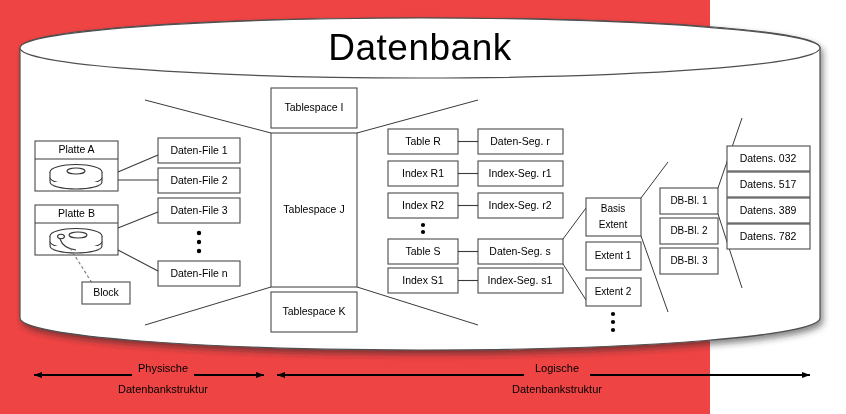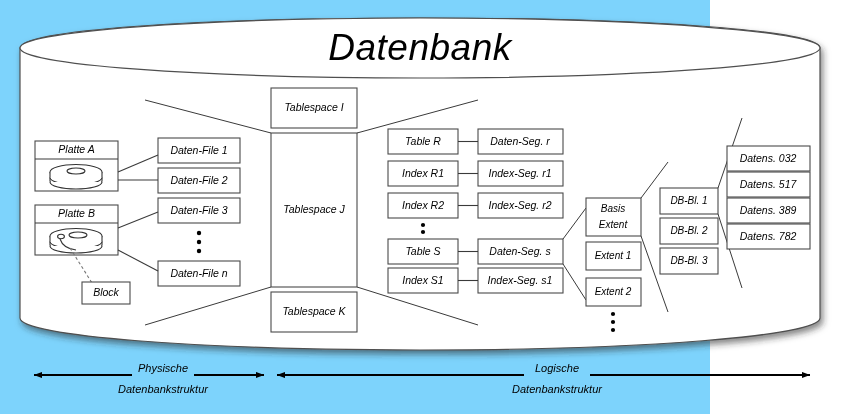--- a/index.html
+++ b/index.html
@@ -1,18 +1,18 @@
 <!DOCTYPE html>
 <html><head>
 <meta charset="utf-8">
 <style>
   html,body{margin:0;padding:0;background:#ffffff;}
   body{width:846px;height:414px;overflow:hidden;
        font-family:"Liberation Sans","DejaVu Sans",sans-serif;}
-  #stage{position:relative;width:710px;height:414px;background:#7dd3fc;font-style:italic;}
+  #stage{position:relative;width:710px;height:414px;background:#ef4444;}
   svg#canvas{position:absolute;left:0;top:0;width:846px;height:414px;}
   .bx{fill:#ffffff;stroke:#4a4a4a;stroke-width:1.1;}
   .cyl{fill:#ffffff;stroke:#4f4f4f;stroke-width:1.2;}
   .lnk{stroke:#3a3a3a;stroke-width:1.1;fill:none;}
   .fan{stroke:#3a3a3a;stroke-width:1.0;fill:none;}
   .dash{stroke:#777;stroke-width:1.1;fill:none;stroke-dasharray:3 2.4;}
   .disk{fill:#ffffff;stroke:#333;stroke-width:1.1;}
   .arw{stroke:#000;stroke-width:2.0;fill:none;}
   text{font-family:"Liberation Sans","DejaVu Sans",sans-serif;fill:#000;}
   .lbl{font-size:10.5px;text-anchor:middle;dominant-baseline:middle;}

